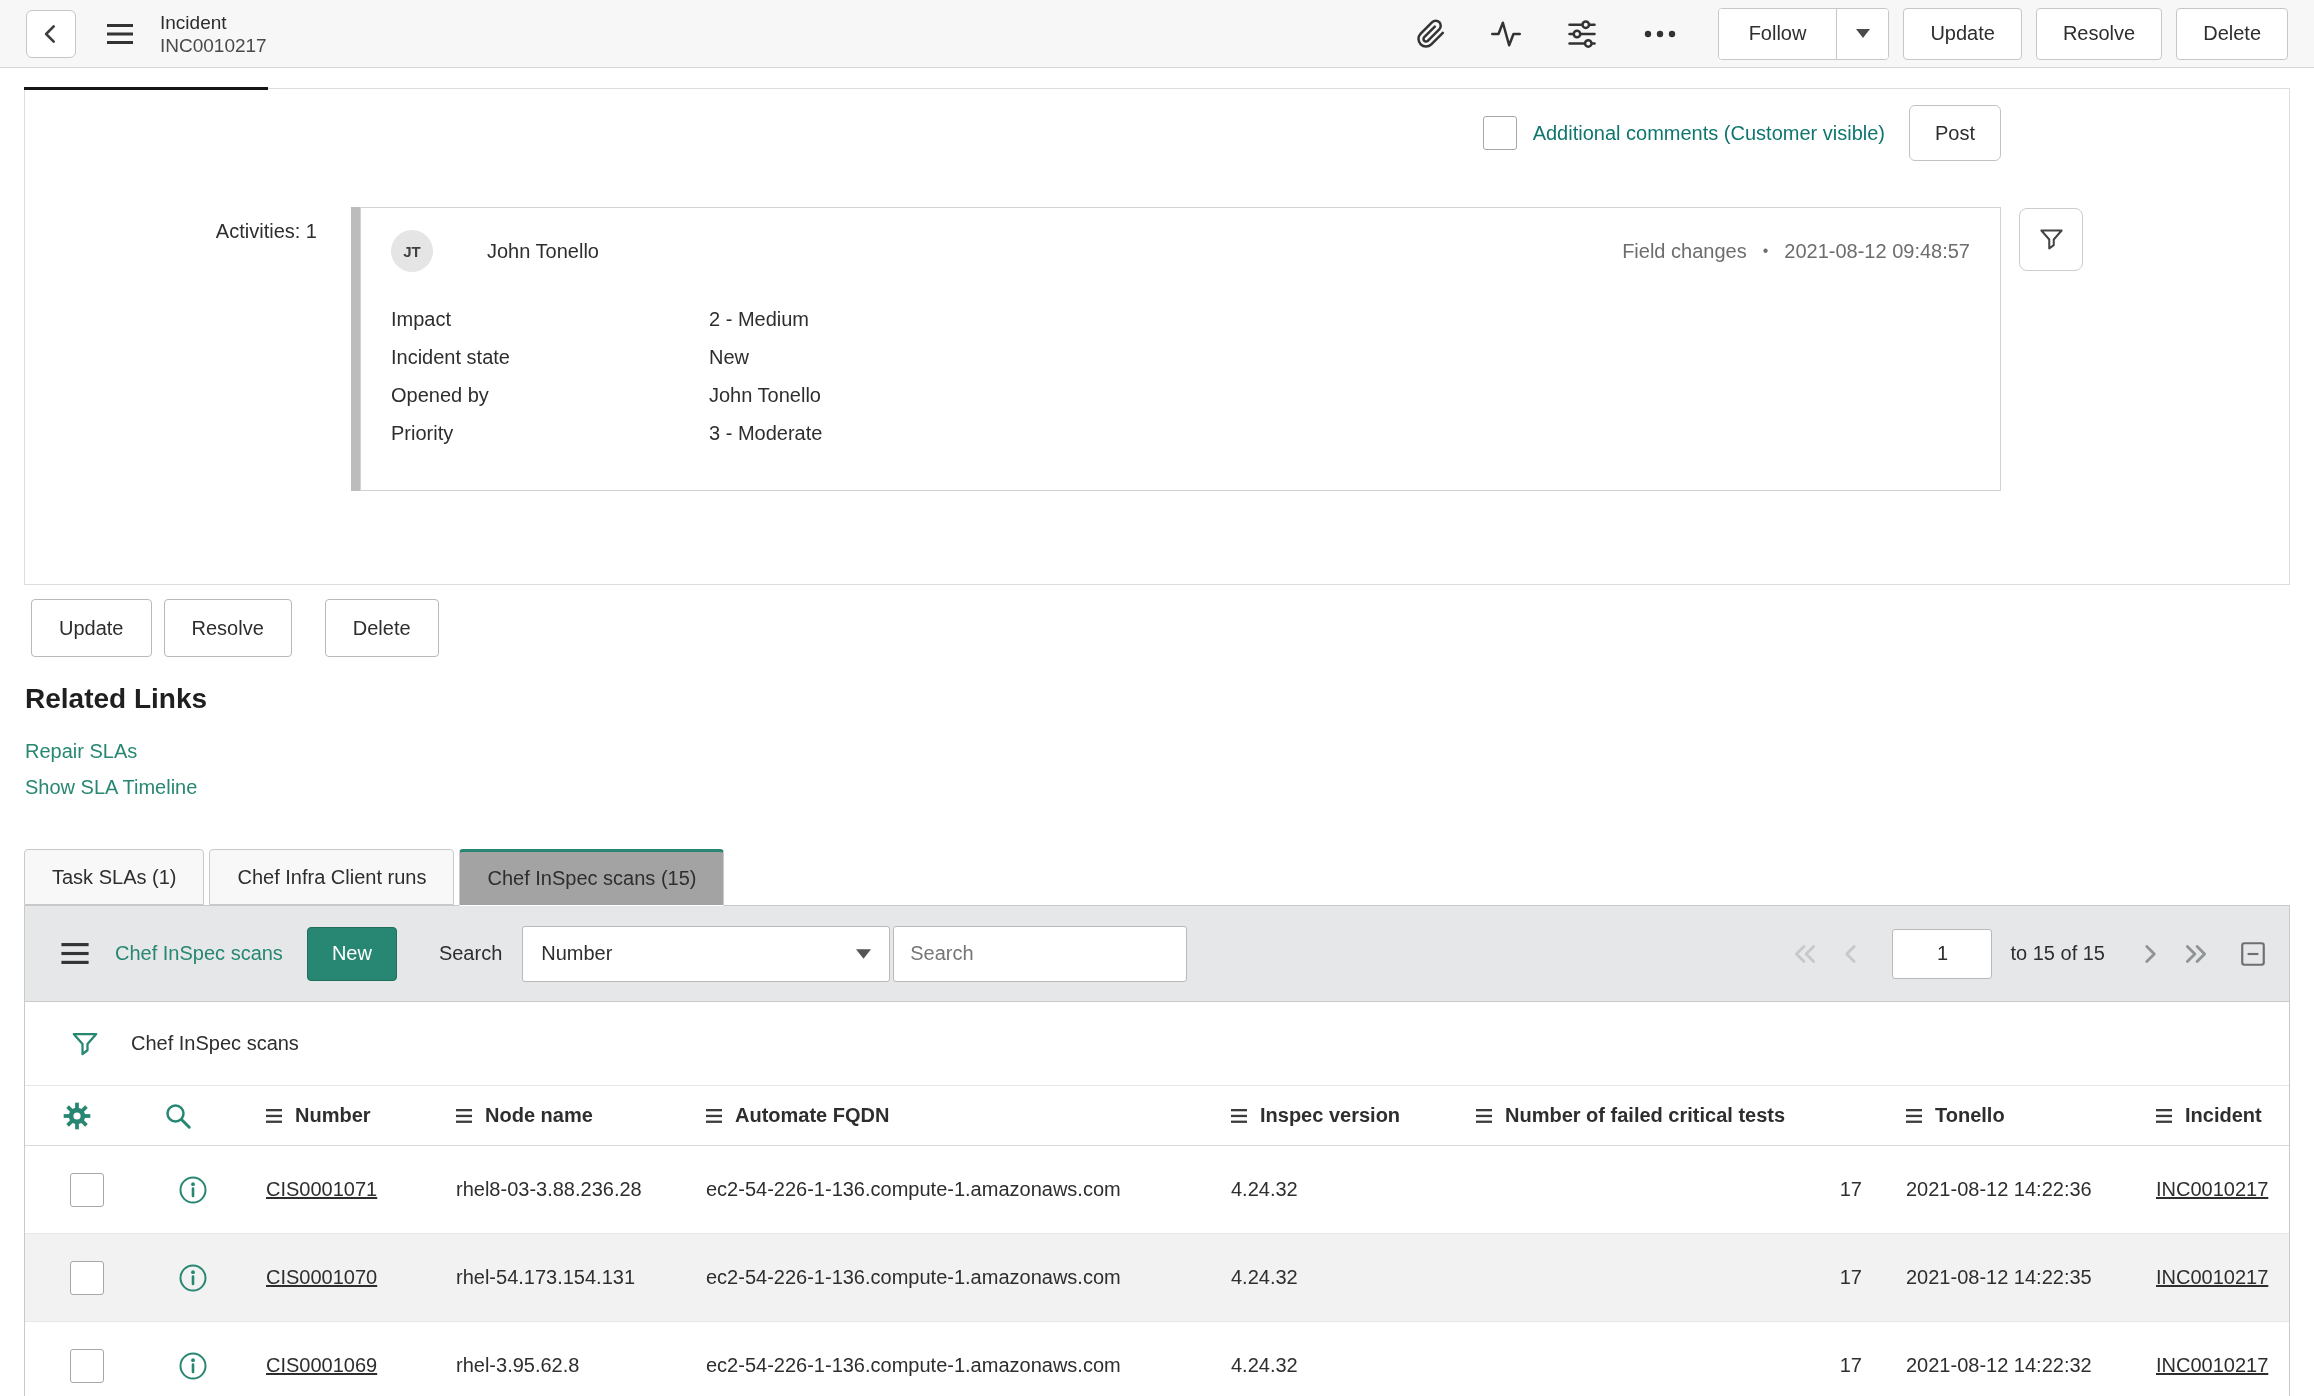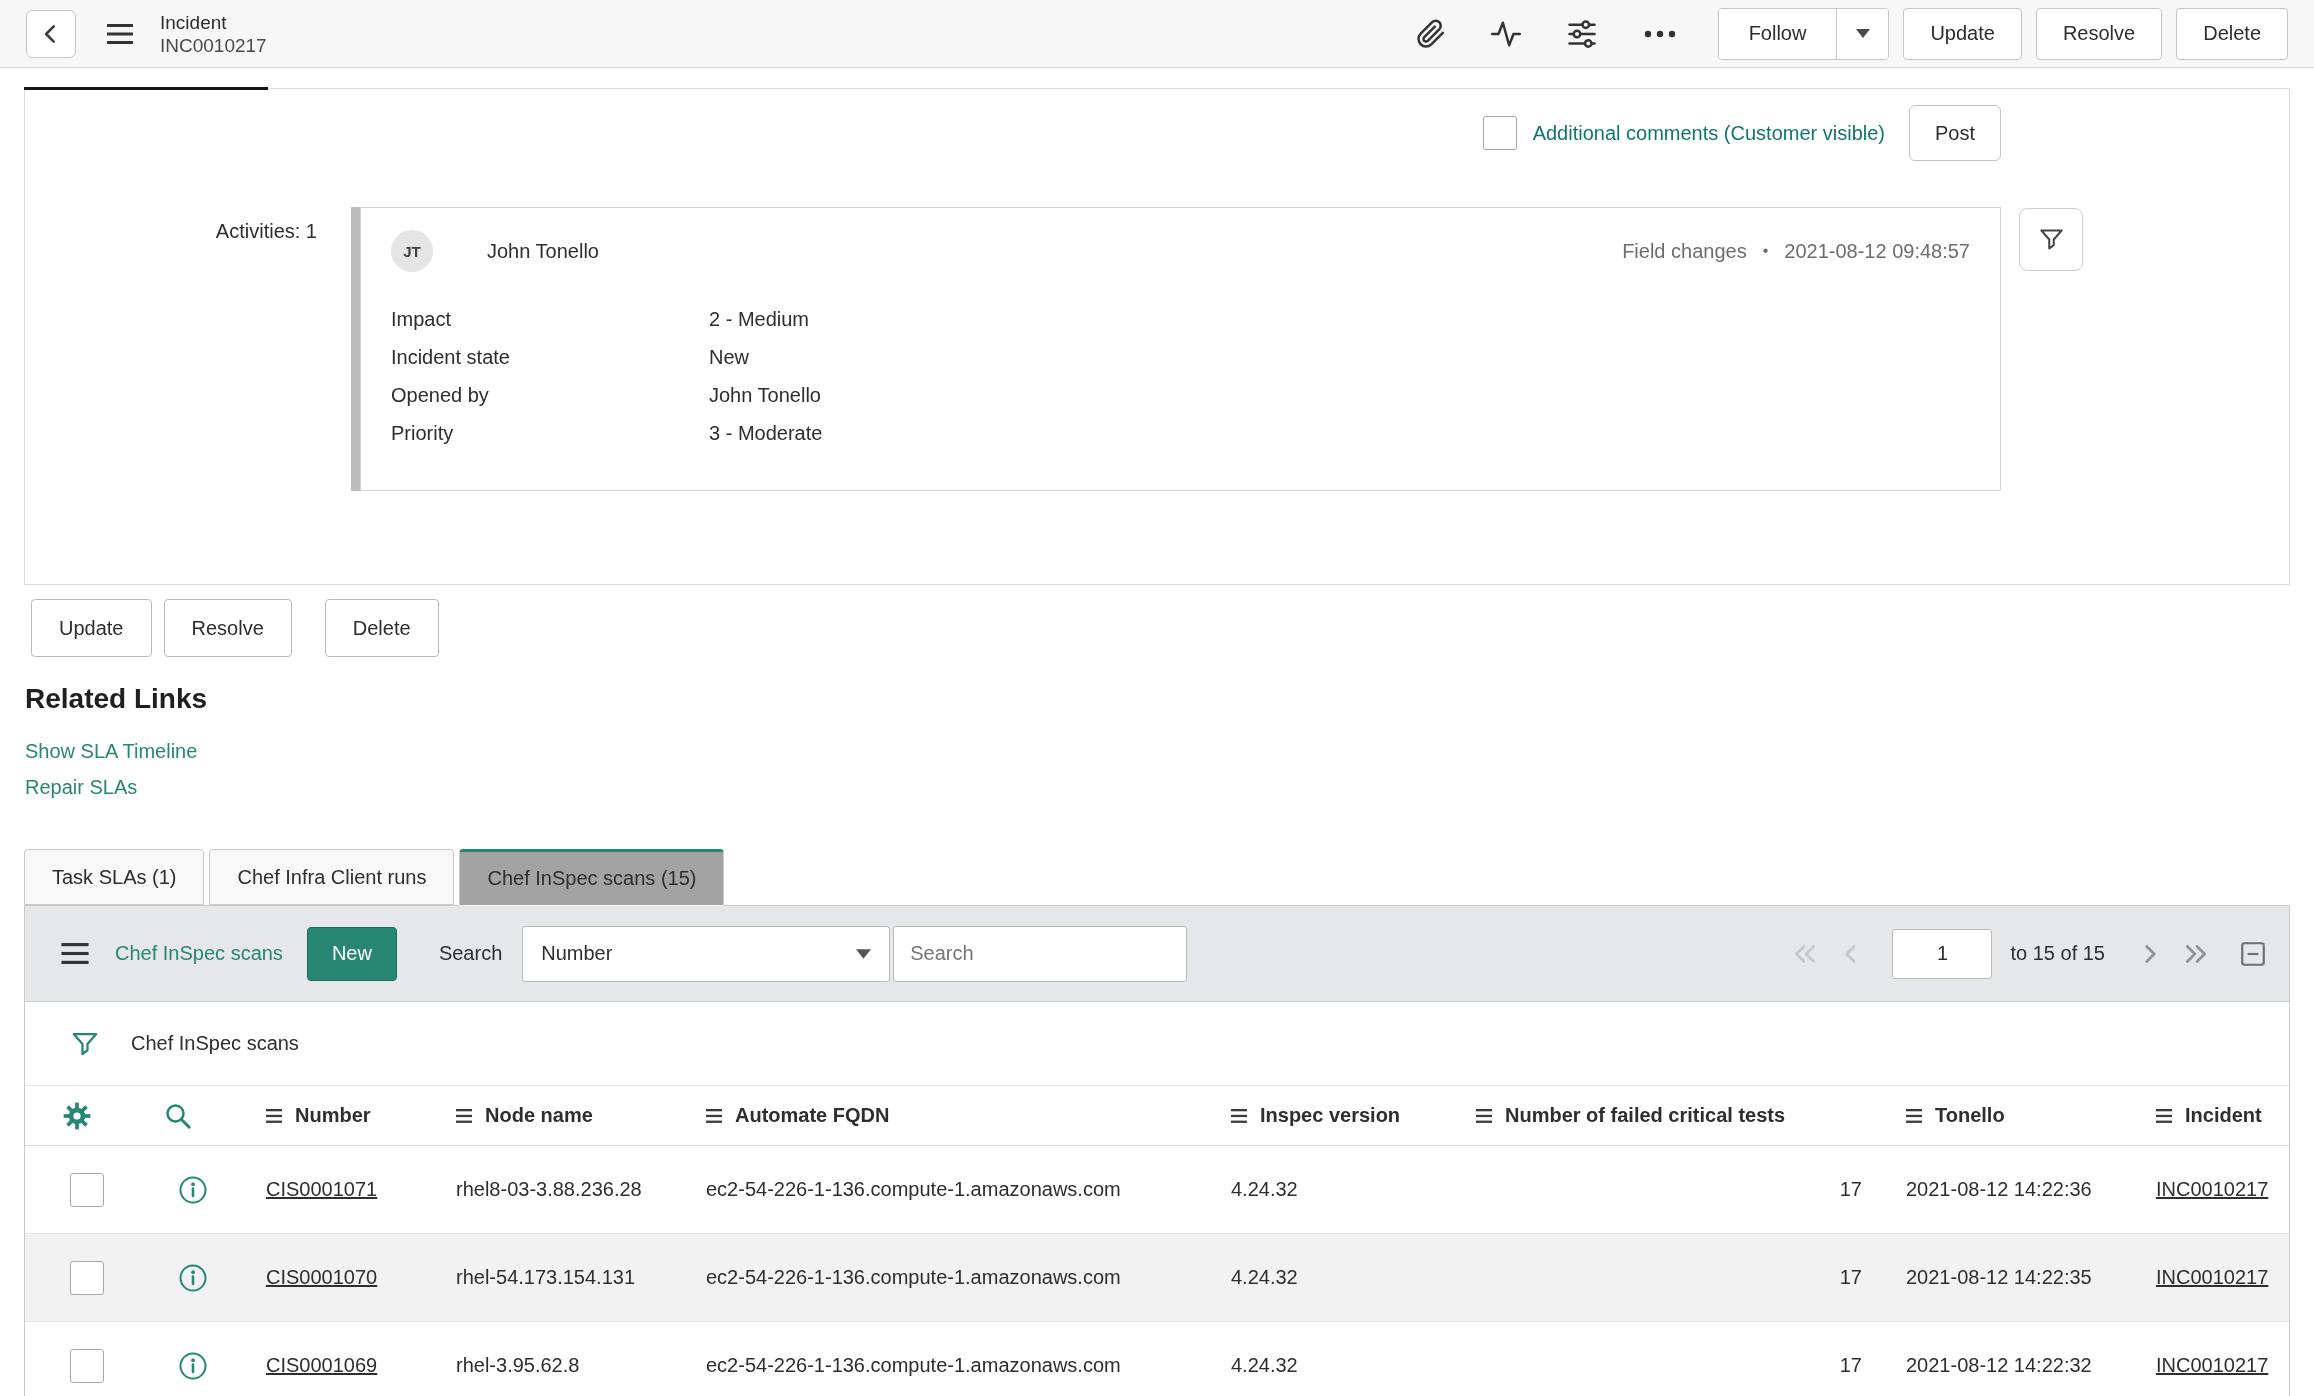--- a/index.html
+++ b/index.html
@@ -274,22 +274,22 @@
 
 <div class="form-actions">
   <button class="form-action">Update</button>
   <button class="form-action">Resolve</button>
   <button class="form-action last">Delete</button>
 </div>
 
 <div class="related">
   <div class="related-heading">Related Links</div>
   <div class="related-list">
+    <a href="#" class="related-link">Repair SLAs</a>
     <a href="#" class="related-link">Show SLA Timeline</a>
-    <a href="#" class="related-link">Repair SLAs</a>
   </div>
 </div>
 
 <div class="tabs">
   <div class="tab">Task SLAs (1)</div>
   <div class="tab">Chef Infra Client runs</div>
   <div class="tab active">Chef InSpec scans (15)</div>
 </div>
 
 <div class="list-panel">

